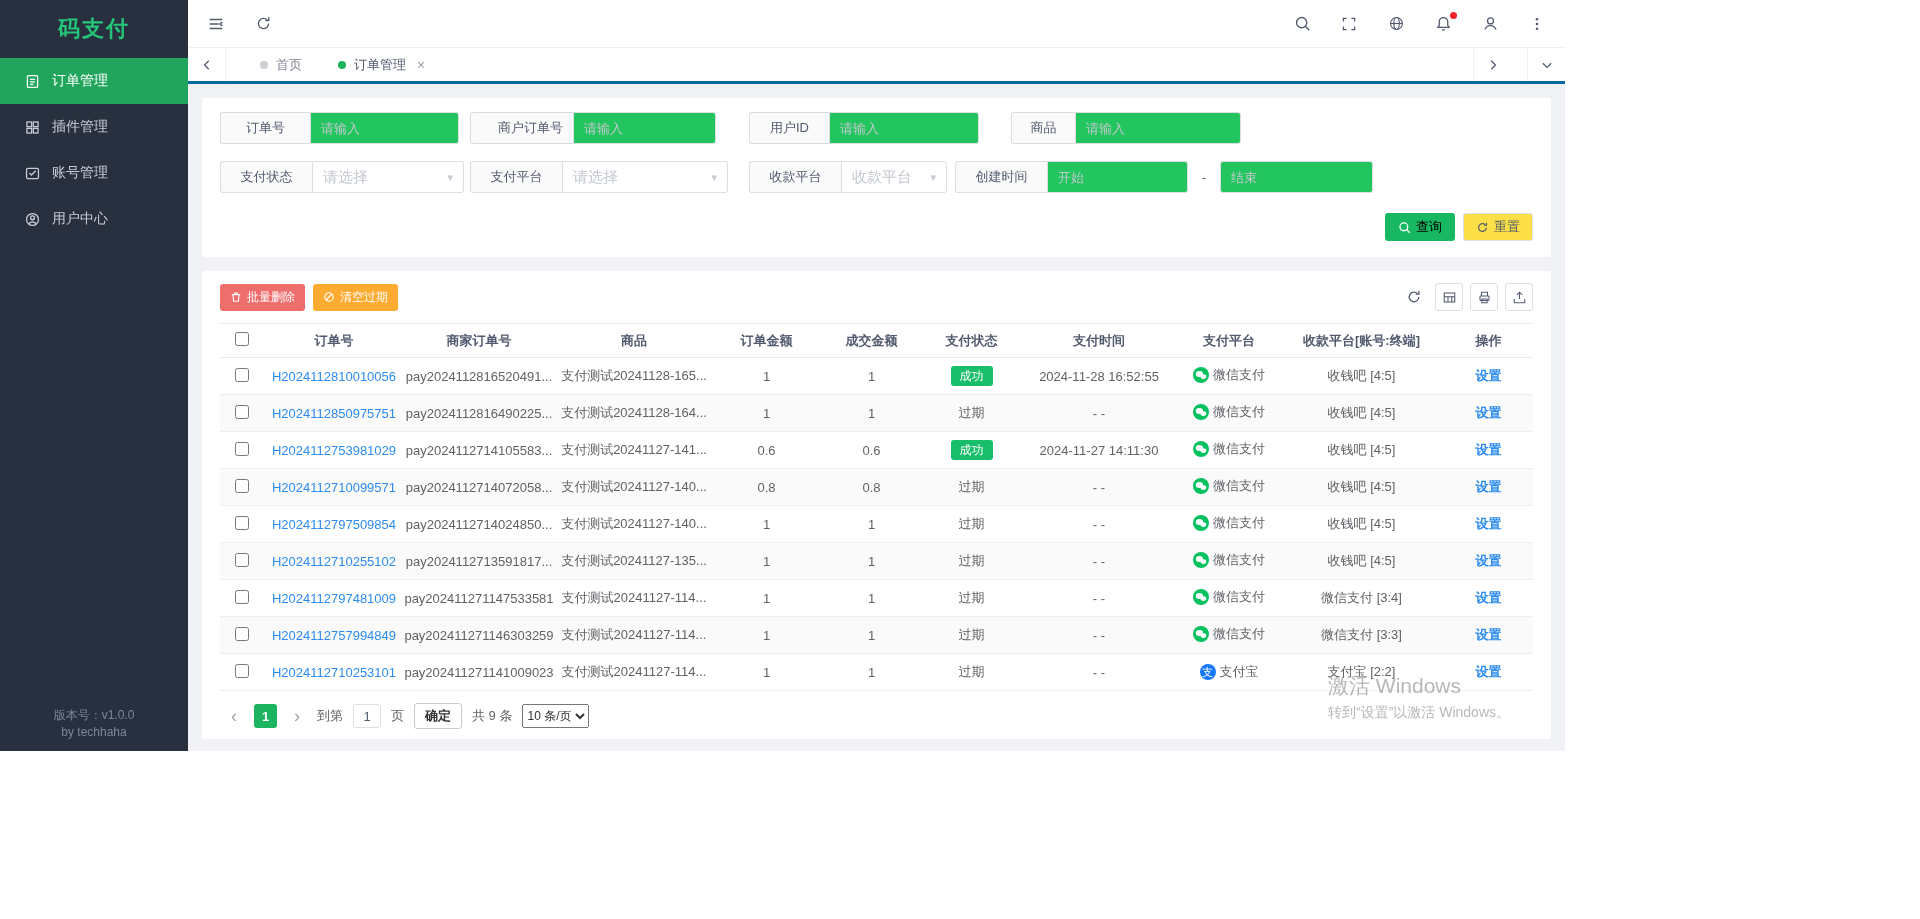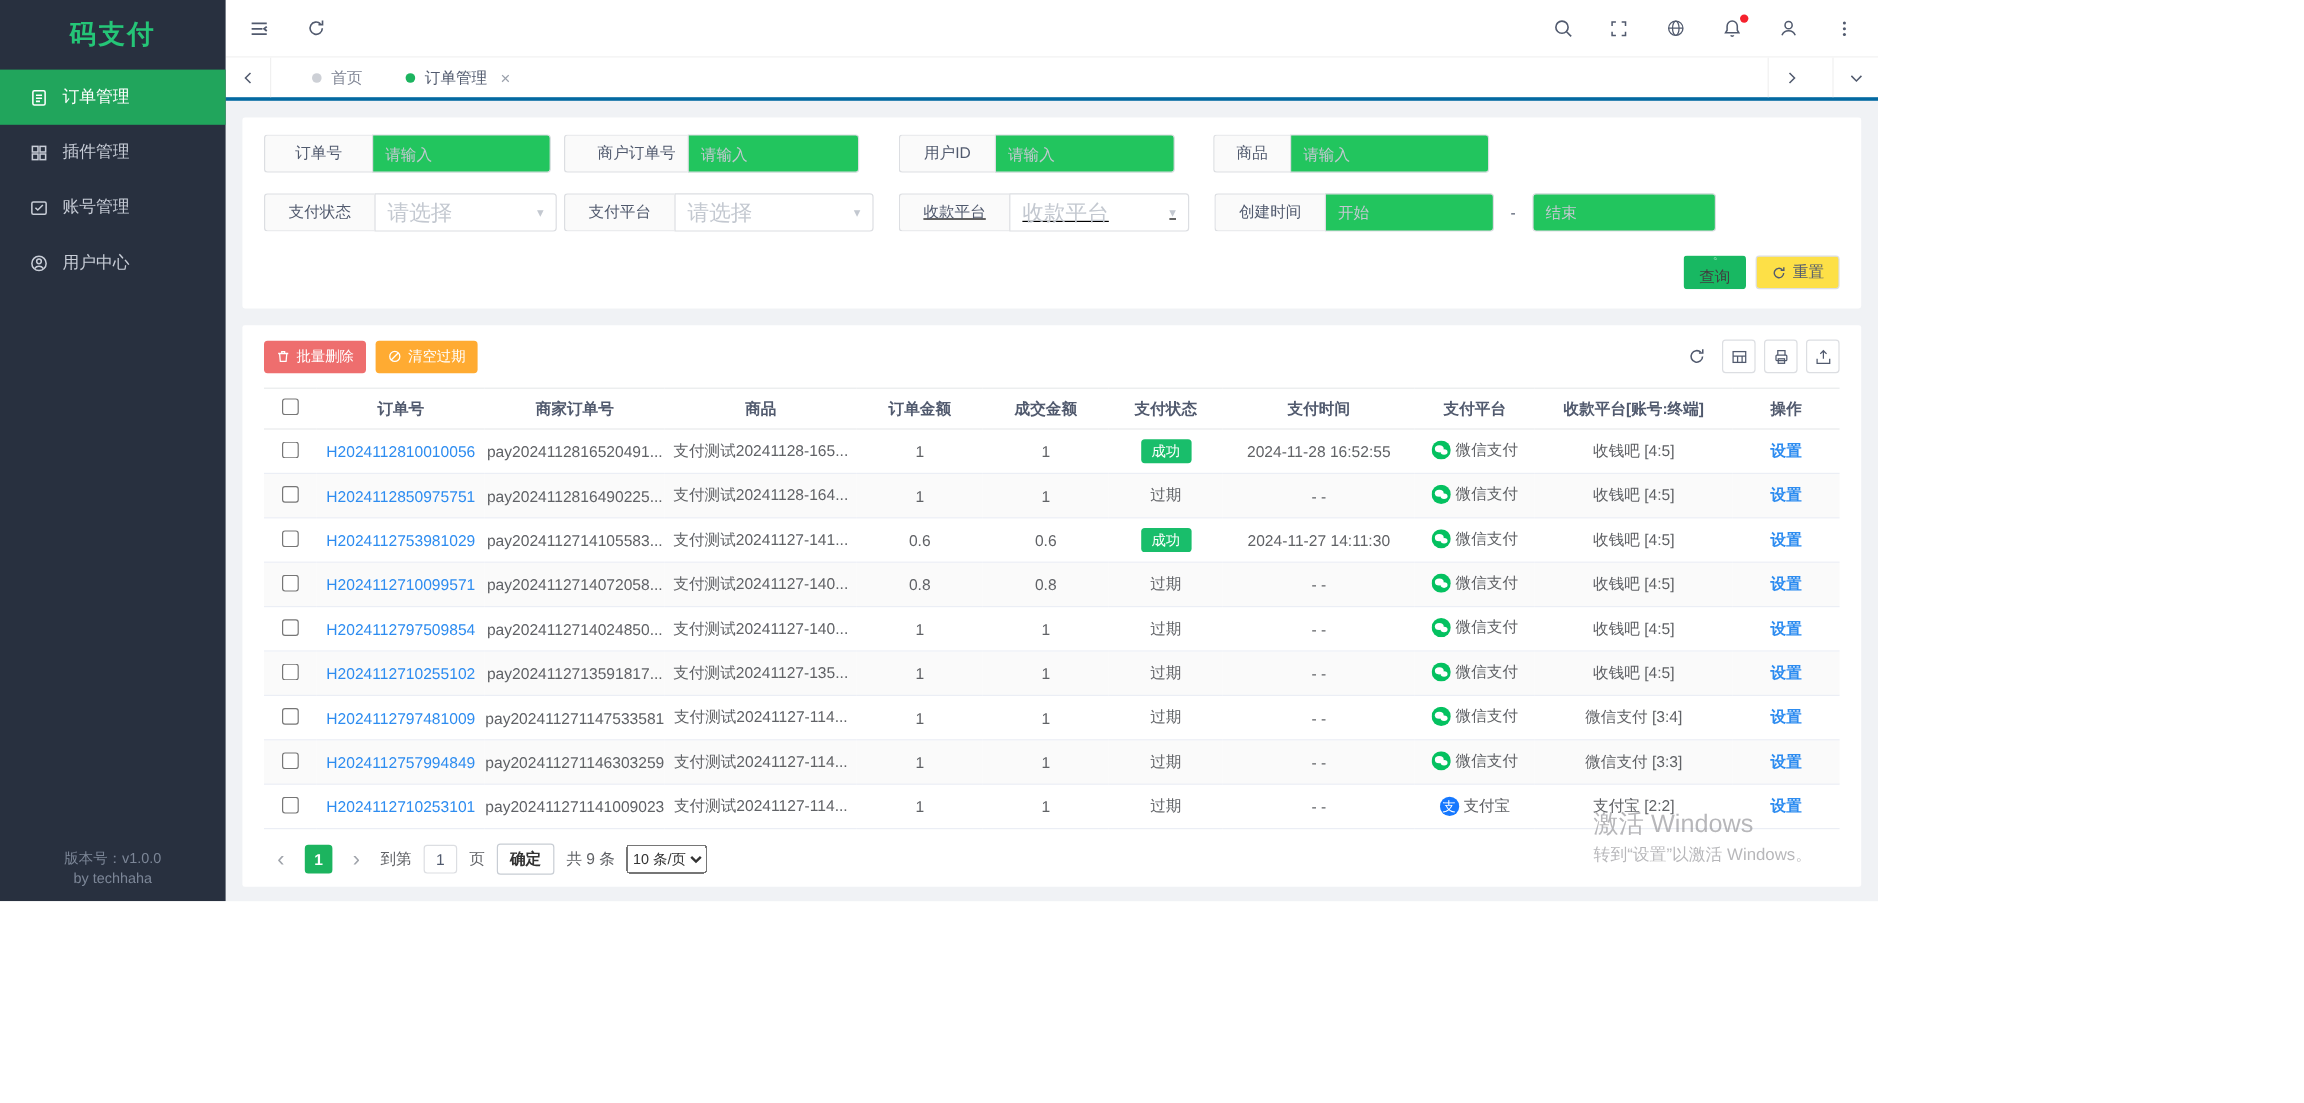--- a/index.html
+++ b/index.html
@@ -40,27 +40,27 @@
 
   
   .filter-card { padding:14px 18px 16px; }
   .frow { display:flex; align-items:center; }
   .frow + .frow { margin-top:17px; }
   .fgroup { display:flex; align-items:stretch; height:32px; }
   .flabel { display:flex; align-items:center; justify-content:center; background:#fafafa; border:1px solid #dcdee2; border-right:none; border-radius:3px 0 0 3px; font-size:13px; color:#515a6e; white-space:nowrap; flex-shrink:0; }
   .finput { flex:1; min-width:0; border:1px solid #dcdee2; border-radius:0 3px 3px 0; padding:0 10px; font-size:13px; color:#515a6e; outline:none; background:#22c55e; }
   .finput::placeholder { color:#c3c8d0; }
   .fselect { flex:1; min-width:0; border:1px solid #dcdee2; border-radius:0 3px 3px 0; display:flex; align-items:center; justify-content:space-between; padding:0 10px; cursor:pointer; background:#fff; }
-  .fselect .ph { font-size:18px; color:#c3c8d0; }
+  .fselect .ph { font-size:15px; color:#c3c8d0; }
   .fselect .caret { color:#c3c8d0; font-size:11px; }
   .dsep { width:32px; text-align:center; color:#515a6e; font-size:13px; }
   .finput.solo { border-radius:3px; }
   .factions { display:flex; justify-content:flex-end; gap:8px; margin-top:20px; }
   .btn { height:28px; display:inline-flex; align-items:center; gap:5px; padding:0 12px; border-radius:3px; font-size:13px; cursor:pointer; border:1px solid transparent; }
-  .btn-search { background:#18b862; color:#404040;flex-direction:column; }
+  .btn-search { background:#18b862; color:#000000; }
   .btn-reset { background:#fde047; border-color:#dcdee2; color:#515a6e; }
 
   
   .table-card { margin-top:14px; padding:12px 18px 10px; }
   .ttoolbar { display:flex; align-items:center; }
   .btn-sm { height:27px; display:inline-flex; align-items:center; gap:5px; padding:0 10px; border-radius:3px; font-size:12px; color:#fff; cursor:pointer; border:none; }
   .btn-danger { background:#ee6e6e; }
   .btn-warn { background:#ffab32; margin-left:8px; }
   .ttools { margin-left:auto; display:flex; align-items:center; gap:7px; }
   .tool-ic { width:28px; height:28px; border:1px solid #dcdee2; border-radius:3px; display:flex; align-items:center; justify-content:center; cursor:pointer; background:#fff; }
@@ -260,21 +260,21 @@
               <span class="caret">▾</span>
             </div>
           </div>
           <div class="fgroup" style="width:258px; margin-right:21px;">
             <span class="flabel" style="width:92px;">支付平台</span>
             <div class="fselect">
               <span class="ph">请选择</span>
               <span class="caret">▾</span>
             </div>
           </div>
-          <div class="fgroup" style="width:242px; margin-right:21px;text-decoration:underline;">
+          <div class="fgroup" style="width:198px; margin-right:8px;">
             <span class="flabel" style="width:92px;">收款平台</span>
             <div class="fselect">
               <span class="ph">收款平台</span>
               <span class="caret">▾</span>
             </div>
           </div>
           <div class="fgroup" style="width:233px;">
             <span class="flabel" style="width:92px;">创建时间</span>
             <input class="finput" placeholder="开始" style="">
           </div>

